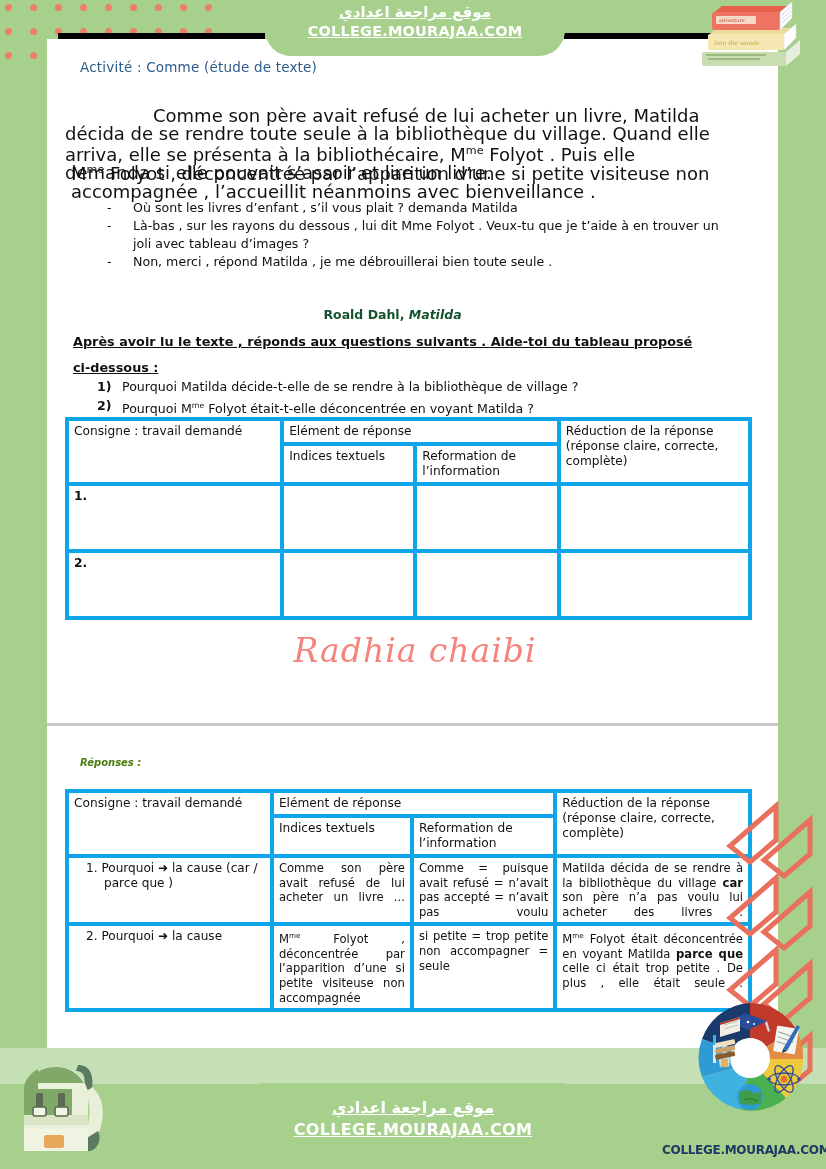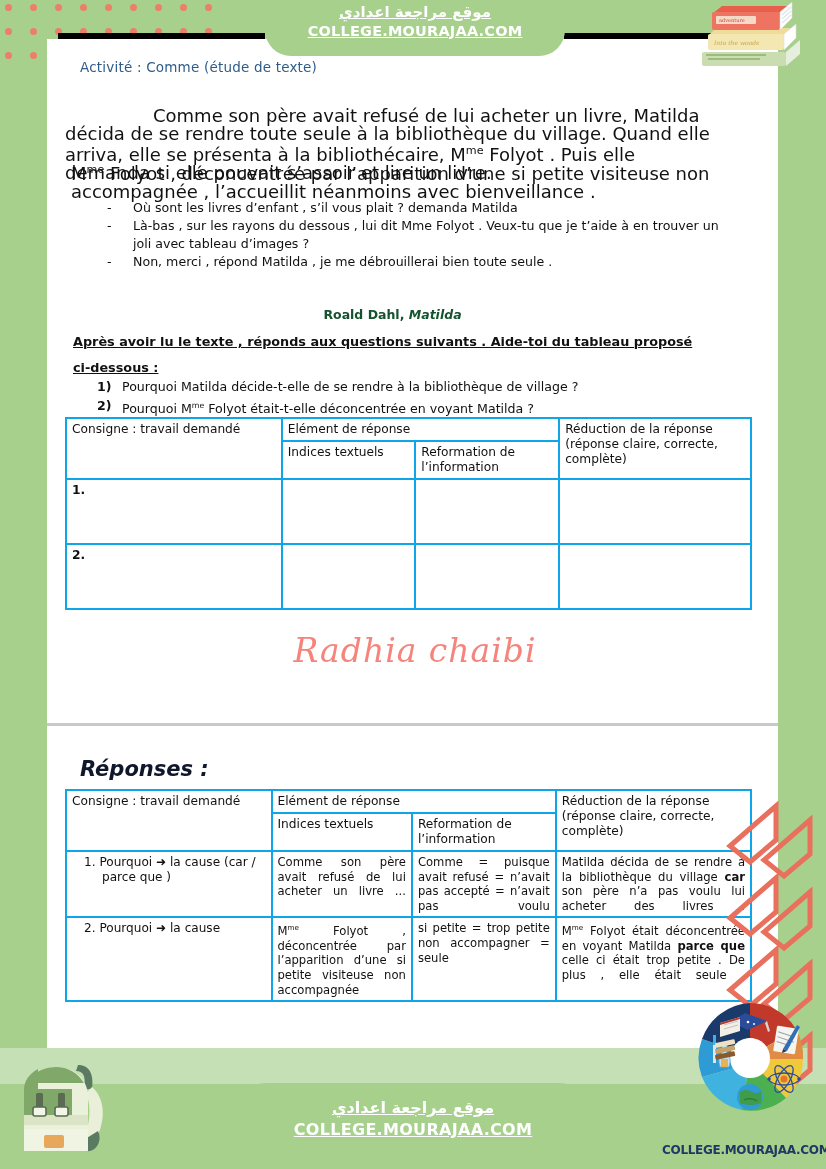--- a/index.html
+++ b/index.html
@@ -257,21 +257,21 @@
   .q-num { width: 25px; flex: 0 0 25px; font-weight: bold; }
 
   
   table.grid {
     border-collapse: collapse;
     table-layout: fixed;
     font-family: "DejaVu Sans", sans-serif;
     color: #111;
   }
   table.grid td, table.grid th {
-    border: 2px solid #0ea5e9;
+    border: 4px solid #0ea5e9;
     vertical-align: top;
     padding: 3px 5px;
     font-weight: normal;
     text-align: left;
   }
 
   .table1 {
     position: absolute;
     left: 18px; top: 378px;
     width: 687px;
@@ -295,24 +295,24 @@
   .page-divider {
     position: absolute;
     left: 0px; top: 684px;
     width: 731px; height: 3px;
     background: #c9c9c9;
   }
 
   .reponses-title {
     position: absolute;
     left: 33px; top: 718px;
-    font-size: 21px;
+    font-size: 10px;
     font-weight: bold;
     font-style: italic;
-    color: #0f172a;
+    color: #4d7c0f;
   }
 
   .table2 {
     position: absolute;
     left: 18px; top: 750px;
     width: 687px;
   }
   .table2 table { width: 100%; }
   .table2 td { font-size: 11.6px; line-height: 14.6px; }
   .table2 .hdr { font-size: 12.2px; line-height: 15px; }

